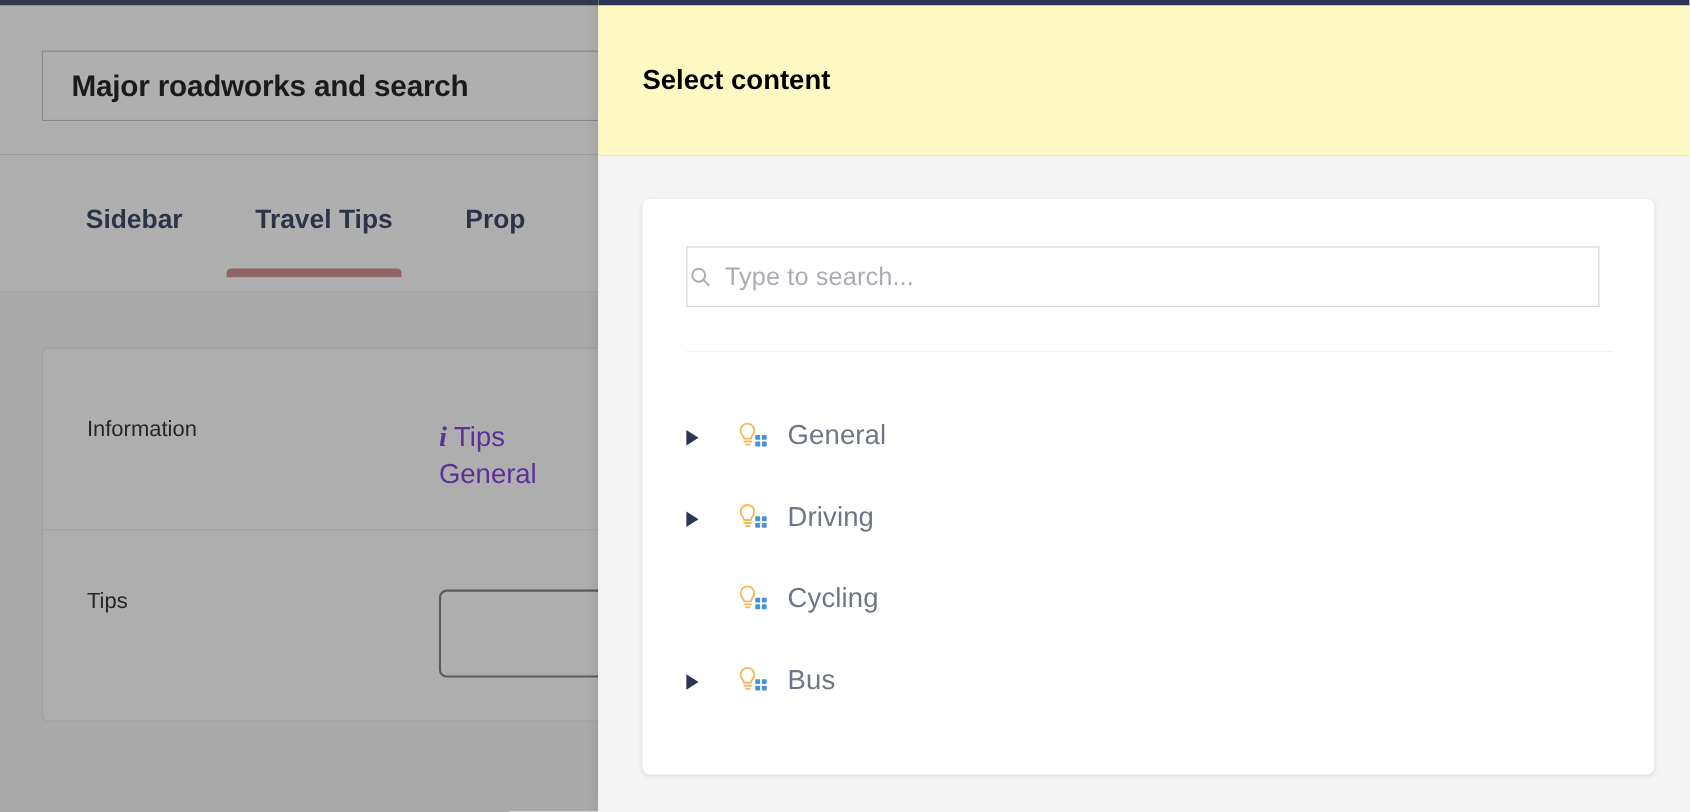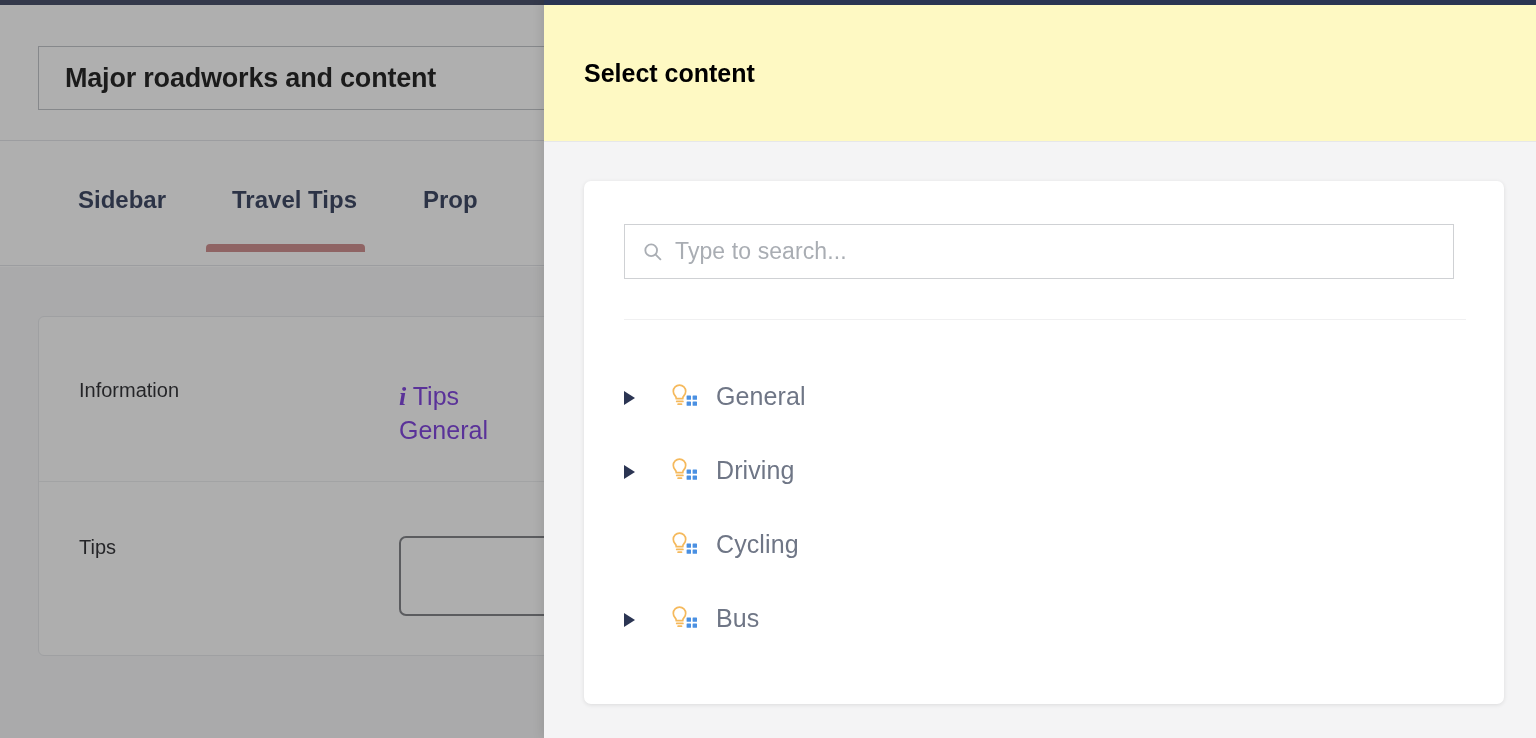--- a/index.html
+++ b/index.html
@@ -162,21 +162,20 @@
     border-radius: 7px;
     box-shadow: 0 1px 4px rgba(0,0,0,0.10);
   }
 
   .search-wrap {
     position: absolute; left: 40px; top: 43px;
     width: 830px; height: 55px;
     border: 1px solid #cfd1d4;
     background: #ffffff;
     display: flex; align-items: center;
-    padding-left: 16px;
   }
   .search-icon {
     width: 22px; height: 22px;
     flex: 0 0 22px;
     margin-right: 12px;
     color: #aaaeb4;
     display: flex; align-items: center; justify-content: center;
   }
   .search-ph {
     font-size: 23px; color: #a9adb3;
@@ -226,21 +225,21 @@
 
 <div id="root">
 
   <div class="bg-app">
     <div class="bg-inner">
 
       <div class="topbar"></div>
 
       <div class="title-zone">
         <div class="title-input">
-          <span class="title-input-text">Major roadworks and content</span>
+          <span class="title-input-text">Major roadworks and search</span>
         </div>
       </div>
 
       <div class="tabs-zone">
         <div class="tabs">
           <div class="tab">
             <span>Sidebar</span>
           </div>
           <div class="tab active">
             <span>Travel Tips</span>

